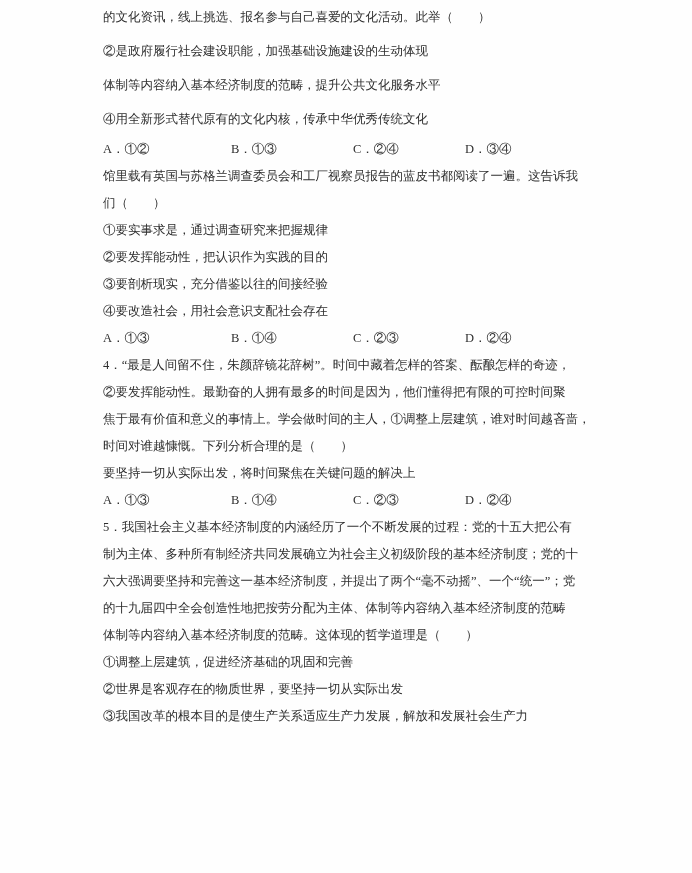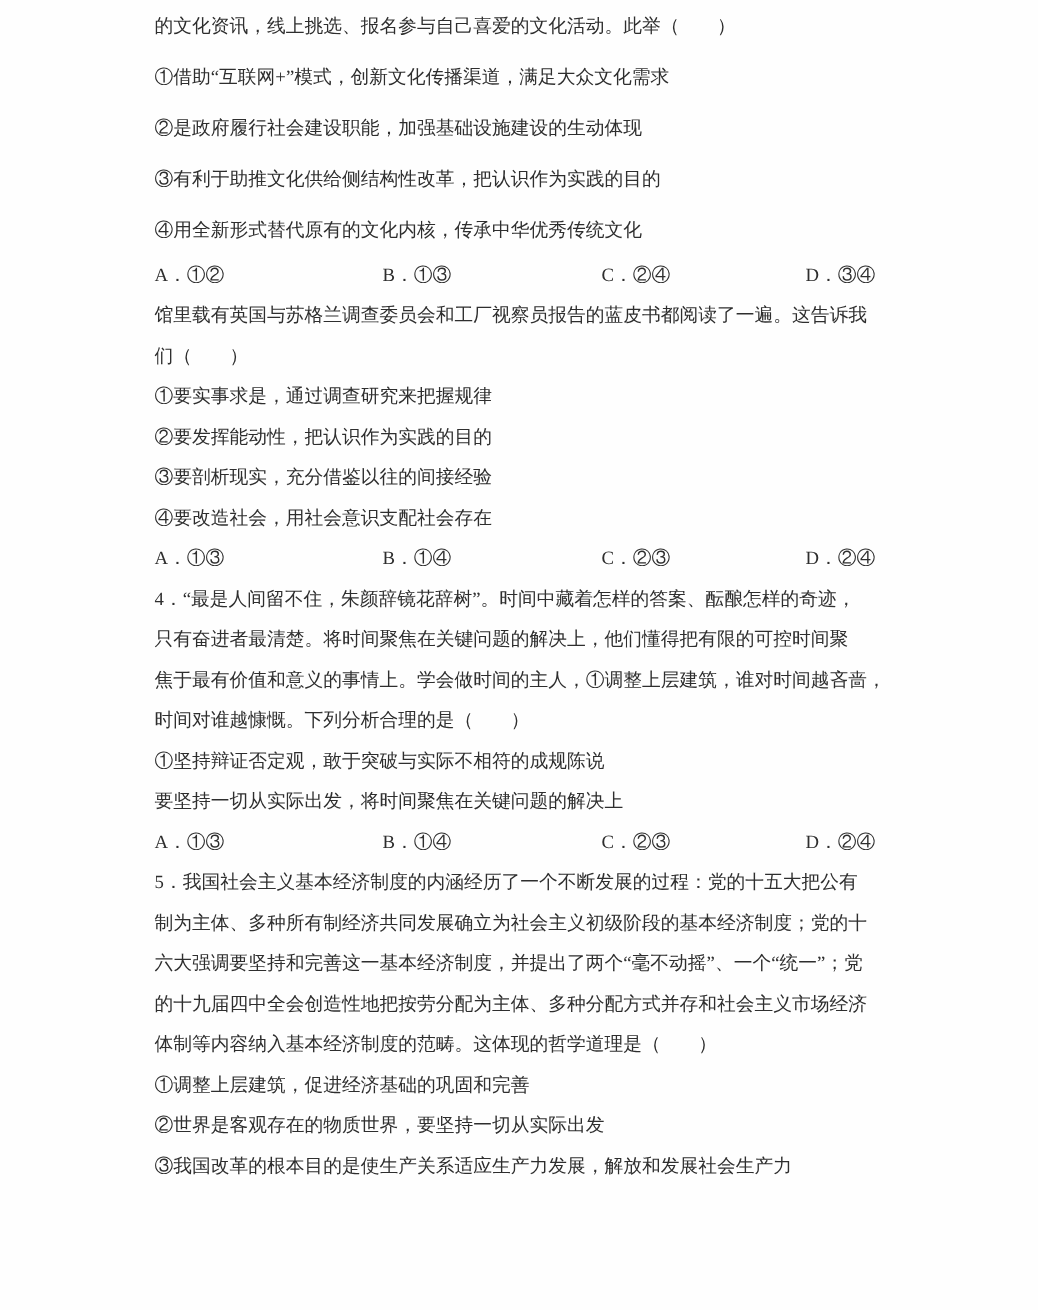--- a/index.html
+++ b/index.html
@@ -27,69 +27,66 @@
     white-space: nowrap;
     overflow: hidden;
   }
   .line.wide {
     height: 34px;
     line-height: 34px;
   }
   .options-row {
     display: flex;
     align-items: flex-start;
-    gap: 24px;
   }
   .option {
     display: inline-block;
   }
   .option:nth-child(1) { width: 128px; }
   .option:nth-child(2) { width: 122px; }
   .option:nth-child(3) { width: 112px; }
 </style>
 </head>
 <body>
 
 <main class="page" style="background: rgb(254, 254, 254); color: rgb(46, 46, 46); border-radius: 29px;">
     <div class="line wide">的文化资讯，线上挑选、报名参与自己喜爱的文化活动。此举（　　）</div>
-    <div class="line wide">①借助“互联网+”模式，创新文化传播渠道，满足大众文化需求</div>
     <div class="line wide">②是政府履行社会建设职能，加强基础设施建设的生动体现</div>
-    <div class="line wide">③有利于助推文化供给侧结构性改革，把认识作为实践的目的</div>
+    <div class="line wide">体制等内容纳入基本经济制度的范畴，提升公共文化服务水平</div>
     <div class="line wide">④用全新形式替代原有的文化内核，传承中华优秀传统文化</div>
     <div class="line options-row ">
       <span class="option">A．①②</span>
       <span class="option">B．①③</span>
       <span class="option">C．②④</span>
       <span class="option">D．③④</span>
     </div>
     <div class="line ">馆里载有英国与苏格兰调查委员会和工厂视察员报告的蓝皮书都阅读了一遍。这告诉我</div>
     <div class="line ">们（　　）</div>
     <div class="line ">①要实事求是，通过调查研究来把握规律</div>
     <div class="line ">②要发挥能动性，把认识作为实践的目的</div>
     <div class="line ">③要剖析现实，充分借鉴以往的间接经验</div>
     <div class="line ">④要改造社会，用社会意识支配社会存在</div>
     <div class="line options-row ">
       <span class="option">A．①③</span>
       <span class="option">B．①④</span>
       <span class="option">C．②③</span>
       <span class="option">D．②④</span>
     </div>
     <div class="line ">4．“最是人间留不住，朱颜辞镜花辞树”。时间中藏着怎样的答案、酝酿怎样的奇迹，</div>
-    <div class="line ">只有奋进者最清楚。将时间聚焦在关键问题的解决上，他们懂得把有限的可控时间聚</div>
+    <div class="line ">②要发挥能动性。最勤奋的人拥有最多的时间是因为，他们懂得把有限的可控时间聚</div>
     <div class="line ">焦于最有价值和意义的事情上。学会做时间的主人，①调整上层建筑，谁对时间越吝啬，</div>
     <div class="line ">时间对谁越慷慨。下列分析合理的是（　　）</div>
-    <div class="line ">①坚持辩证否定观，敢于突破与实际不相符的成规陈说</div>
     <div class="line ">要坚持一切从实际出发，将时间聚焦在关键问题的解决上</div>
     <div class="line options-row ">
       <span class="option">A．①③</span>
       <span class="option">B．①④</span>
       <span class="option">C．②③</span>
       <span class="option">D．②④</span>
     </div>
     <div class="line ">5．我国社会主义基本经济制度的内涵经历了一个不断发展的过程：党的十五大把公有</div>
     <div class="line ">制为主体、多种所有制经济共同发展确立为社会主义初级阶段的基本经济制度；党的十</div>
     <div class="line ">六大强调要坚持和完善这一基本经济制度，并提出了两个“毫不动摇”、一个“统一”；党</div>
-    <div class="line ">的十九届四中全会创造性地把按劳分配为主体、多种分配方式并存和社会主义市场经济</div>
+    <div class="line ">的十九届四中全会创造性地把按劳分配为主体、体制等内容纳入基本经济制度的范畴</div>
     <div class="line ">体制等内容纳入基本经济制度的范畴。这体现的哲学道理是（　　）</div>
     <div class="line ">①调整上层建筑，促进经济基础的巩固和完善</div>
     <div class="line ">②世界是客观存在的物质世界，要坚持一切从实际出发</div>
     <div class="line ">③我国改革的根本目的是使生产关系适应生产力发展，解放和发展社会生产力</div>
   </main>
 
 </body></html>

